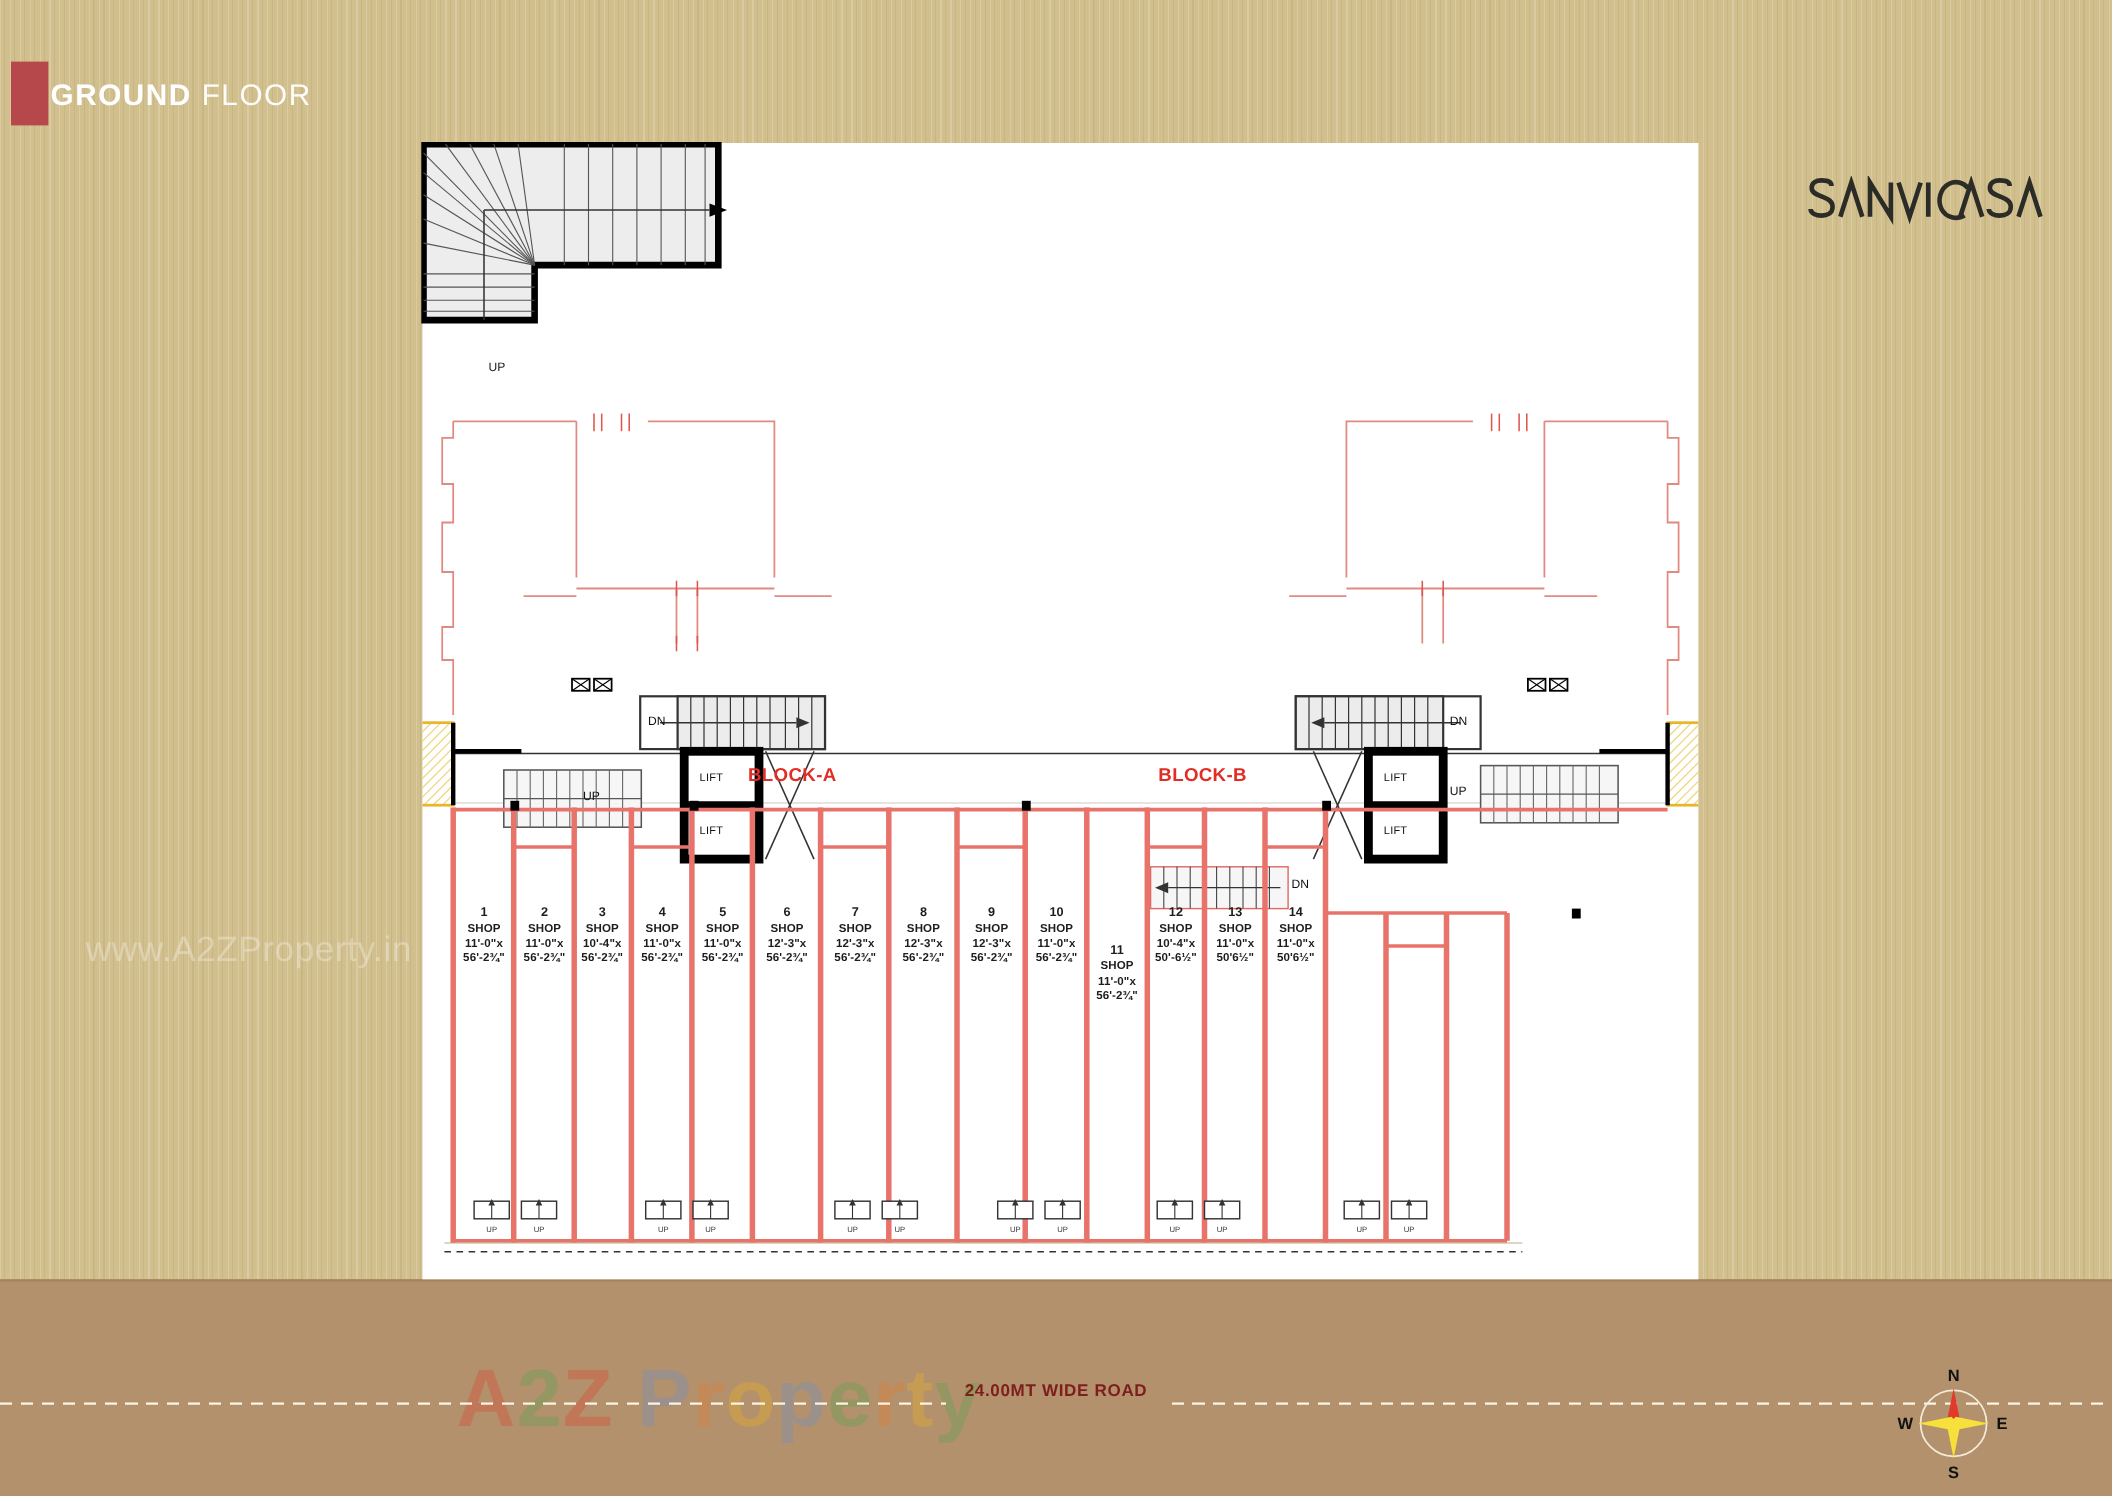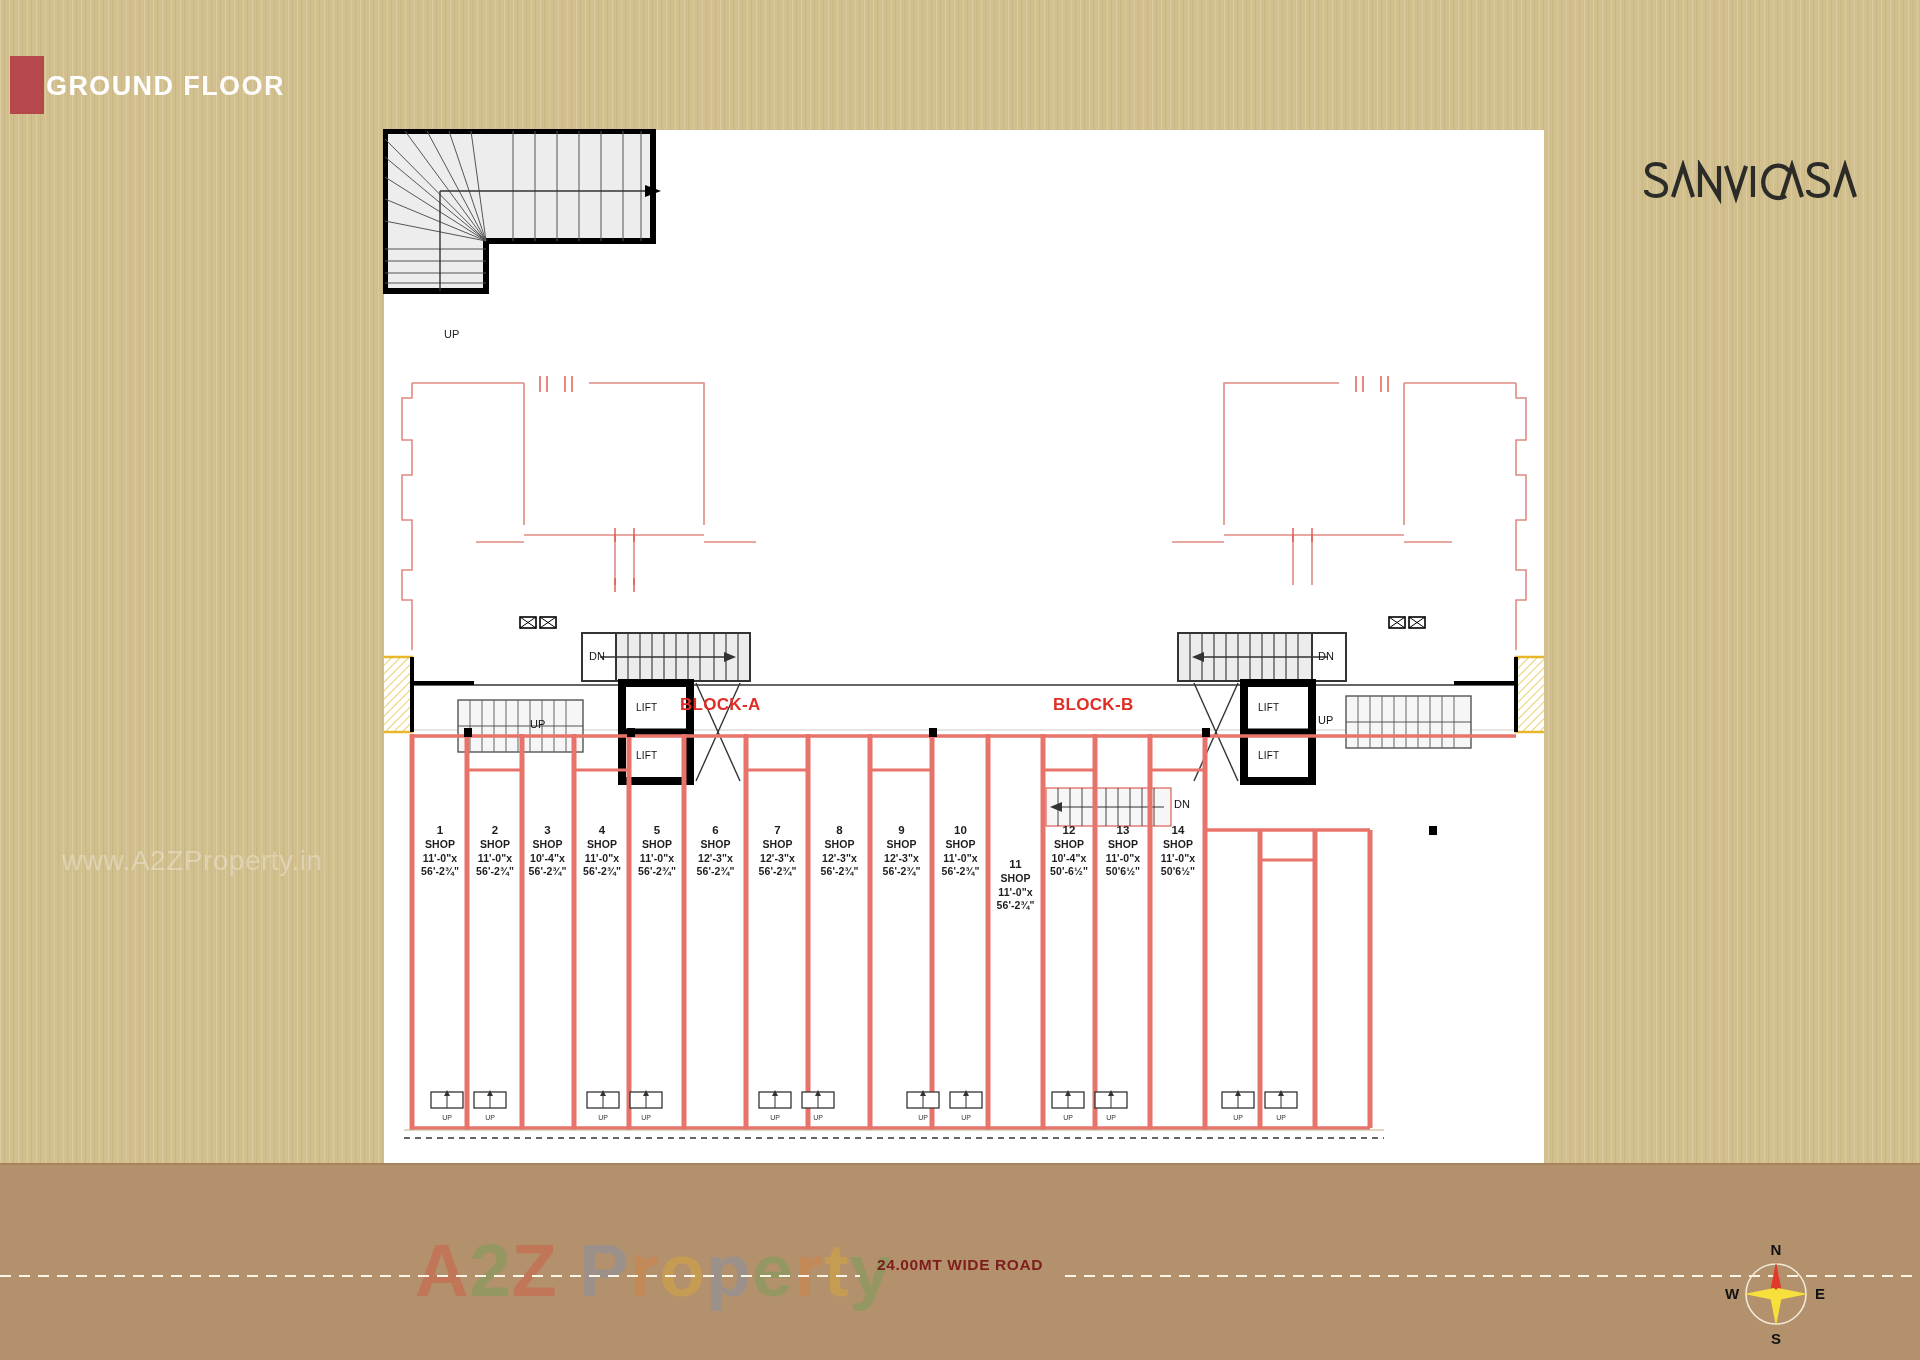--- a/index.html
+++ b/index.html
@@ -30,21 +30,21 @@
   #header-accent{
     position:absolute;left:10px;top:56px;width:34px;height:58px;
     background:#b6474a;
   }
   #header-title{
     position:absolute;left:46px;top:68px;height:36px;
     font-size:27px;letter-spacing:1.4px;color:#ffffff;
     line-height:36px;white-space:nowrap;
   }
   #header-title .strong{font-weight:bold;}
-  #header-title .light{font-weight:700;opacity:.96;text-align:center;}
+  #header-title .light{font-weight:400;opacity:.96;text-align:center;}
   
   #brand-logo{
     position:absolute;left:1643px;top:160px;height:46px;
     font-size:35px;letter-spacing:1px;color:#2b2b28;white-space:nowrap;
     line-height:46px;
   }
   #brand-logo svg{display:block;}
   
   #sheet{
     position:absolute;left:384px;top:130px;width:1160px;height:1033px;
@@ -99,22 +99,22 @@
     position:absolute;top:1275px;height:2px;
     background-image:repeating-linear-gradient(90deg,
       #fdf6e6 0px,#fdf6e6 11px,rgba(0,0,0,0) 11px,rgba(0,0,0,0) 19px);
   }
   #road-dash-left{left:0;width:860px;}
   #road-dash-right{left:1065px;width:855px;}
   
   #compass{position:absolute;left:1720px;top:1238px;width:112px;height:112px;}
   
   #wm-url{
-    position:absolute;left:62px;top:845px;
-    font-size:28px;color:rgba(255,255,255,0.30);
+    position:absolute;left:78px;top:845px;
+    font-size:32px;color:rgba(255,255,255,0.30);
     letter-spacing:.5px;white-space:nowrap;font-weight:500;
   }
   #wm-a2z{
     position:absolute;left:415px;top:1228px;
     font-size:74px;font-weight:bold;letter-spacing:1px;
     white-space:nowrap;opacity:.33;
   }
   #wm-a2z .c1{color:#e04030;}
   #wm-a2z .c2{color:#5aa64b;}
   #wm-a2z .c3{color:#e04030;}

